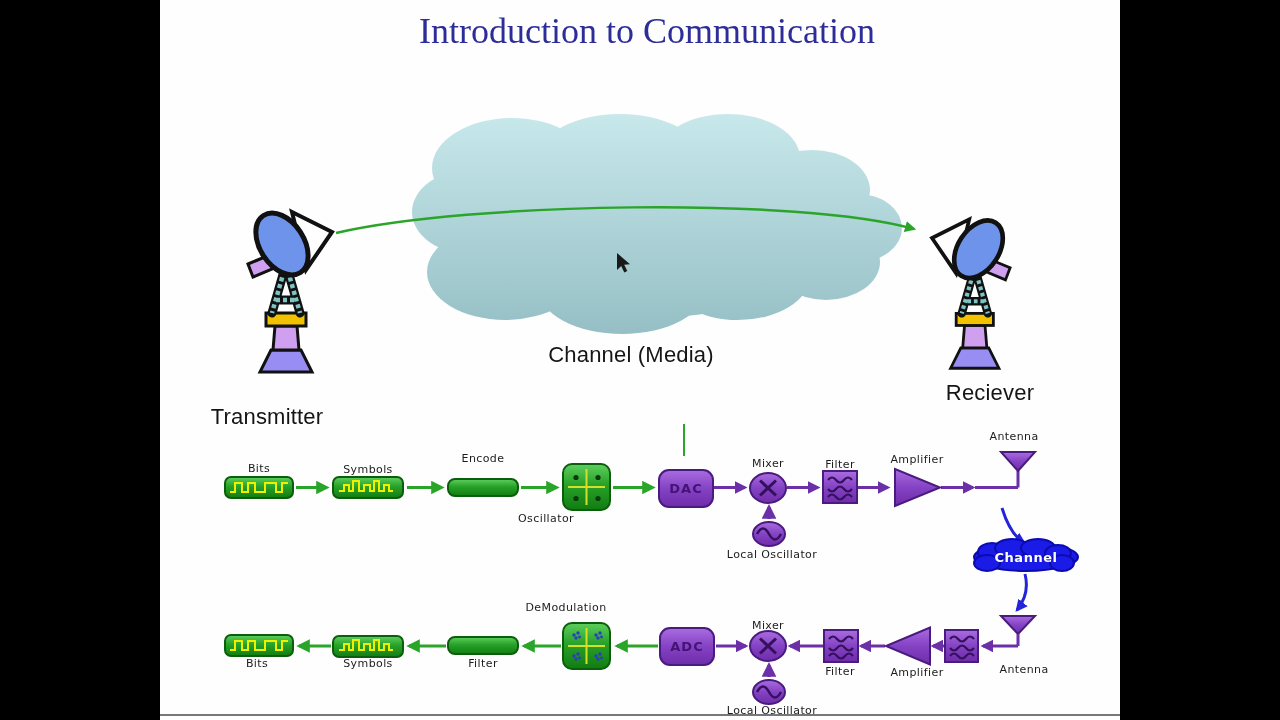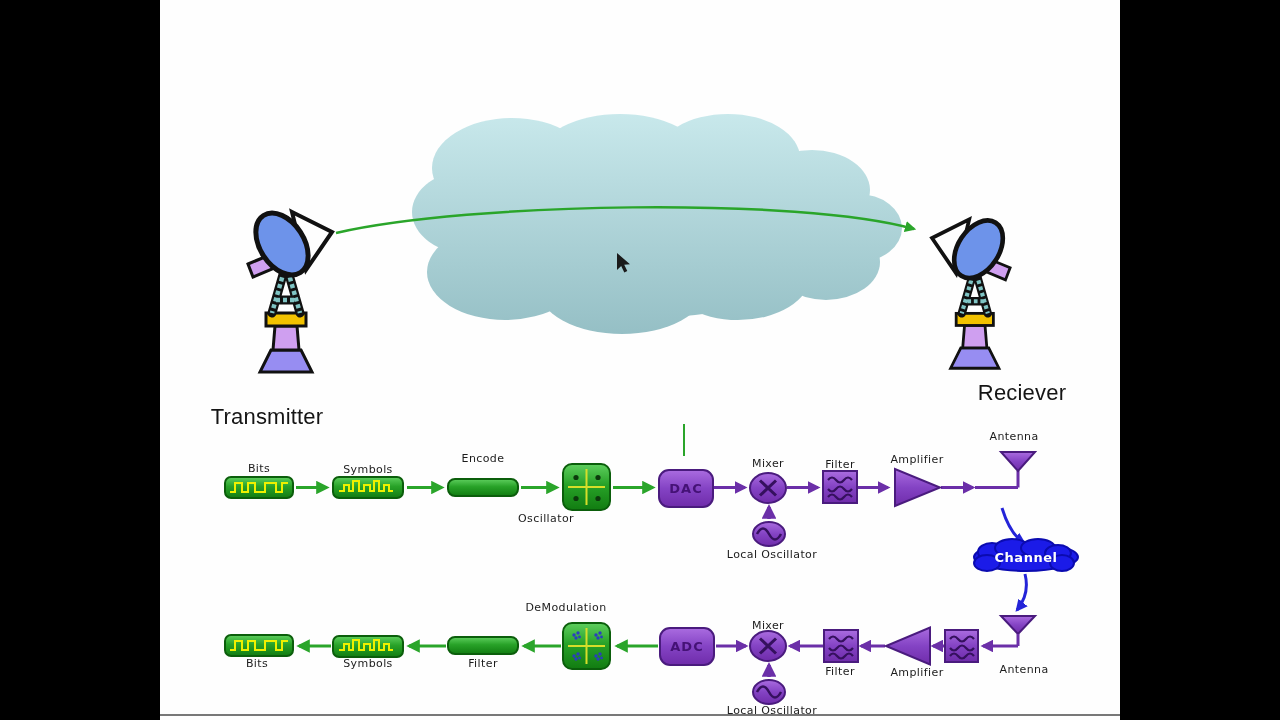--- a/index.html
+++ b/index.html
@@ -242,23 +242,25 @@
     <g>
       <rect x="333" y="636" width="70" height="21" rx="6" fill="url(#gg)" stroke="#0b5e0b" stroke-width="2"></rect>
       <path d="M339,650 h5 v-6 h5 v6 h4 v-10 h6 v10 h5 v-6 h6 v6 h4 v-10 h5 v10 h5 v-6 h5 v6 h4" fill="none" stroke="#eef000" stroke-width="2"></path>
     </g>
     <g>
       <rect x="225" y="635" width="68" height="21" rx="6" fill="url(#gg)" stroke="#0b5e0b" stroke-width="2"></rect>
       <path d="M230,650 h5 v-9 h7 v9 h6 v-9 h7 v9 h10 v-9 h11 v9 h6 v-9 h6" fill="none" stroke="#eef000" stroke-width="2"></path>
     </g>
   </svg>
 
+  <span class="title" style="left:647px;top:10px;">Introduction to Communication</span>
 
   <span class="lbl biglbl" style="left:267px;top:380px;margin-top:24px;">Transmitter</span>
-  <span class="lbl biglbl" style="left:1022px;top:380px;">Reciever</span>
+  <span class="lbl biglbl" style="left:990px;top:380px;">Reciever</span>
+  <span class="lbl biglbl" style="left:631px;top:342px;">Channel (Media)</span>
 
   <span class="lbl" style="left:259px;top:462px;">Bits</span>
   <span class="lbl" style="left:368px;top:463px;">Symbols</span>
   <span class="lbl" style="left:483px;top:452px;">Encode</span>
   <span class="lbl" style="left:546px;top:512px;">Oscillator</span>
   <span class="lbl" style="left:768px;top:457px;">Mixer</span>
   <span class="lbl" style="left:772px;top:548px;">Local Oscillator</span>
   <span class="lbl" style="left:840px;top:458px;">Filter</span>
   <span class="lbl" style="left:917px;top:453px;">Amplifier</span>
   <span class="lbl" style="left:1014px;top:430px;">Antenna</span>

